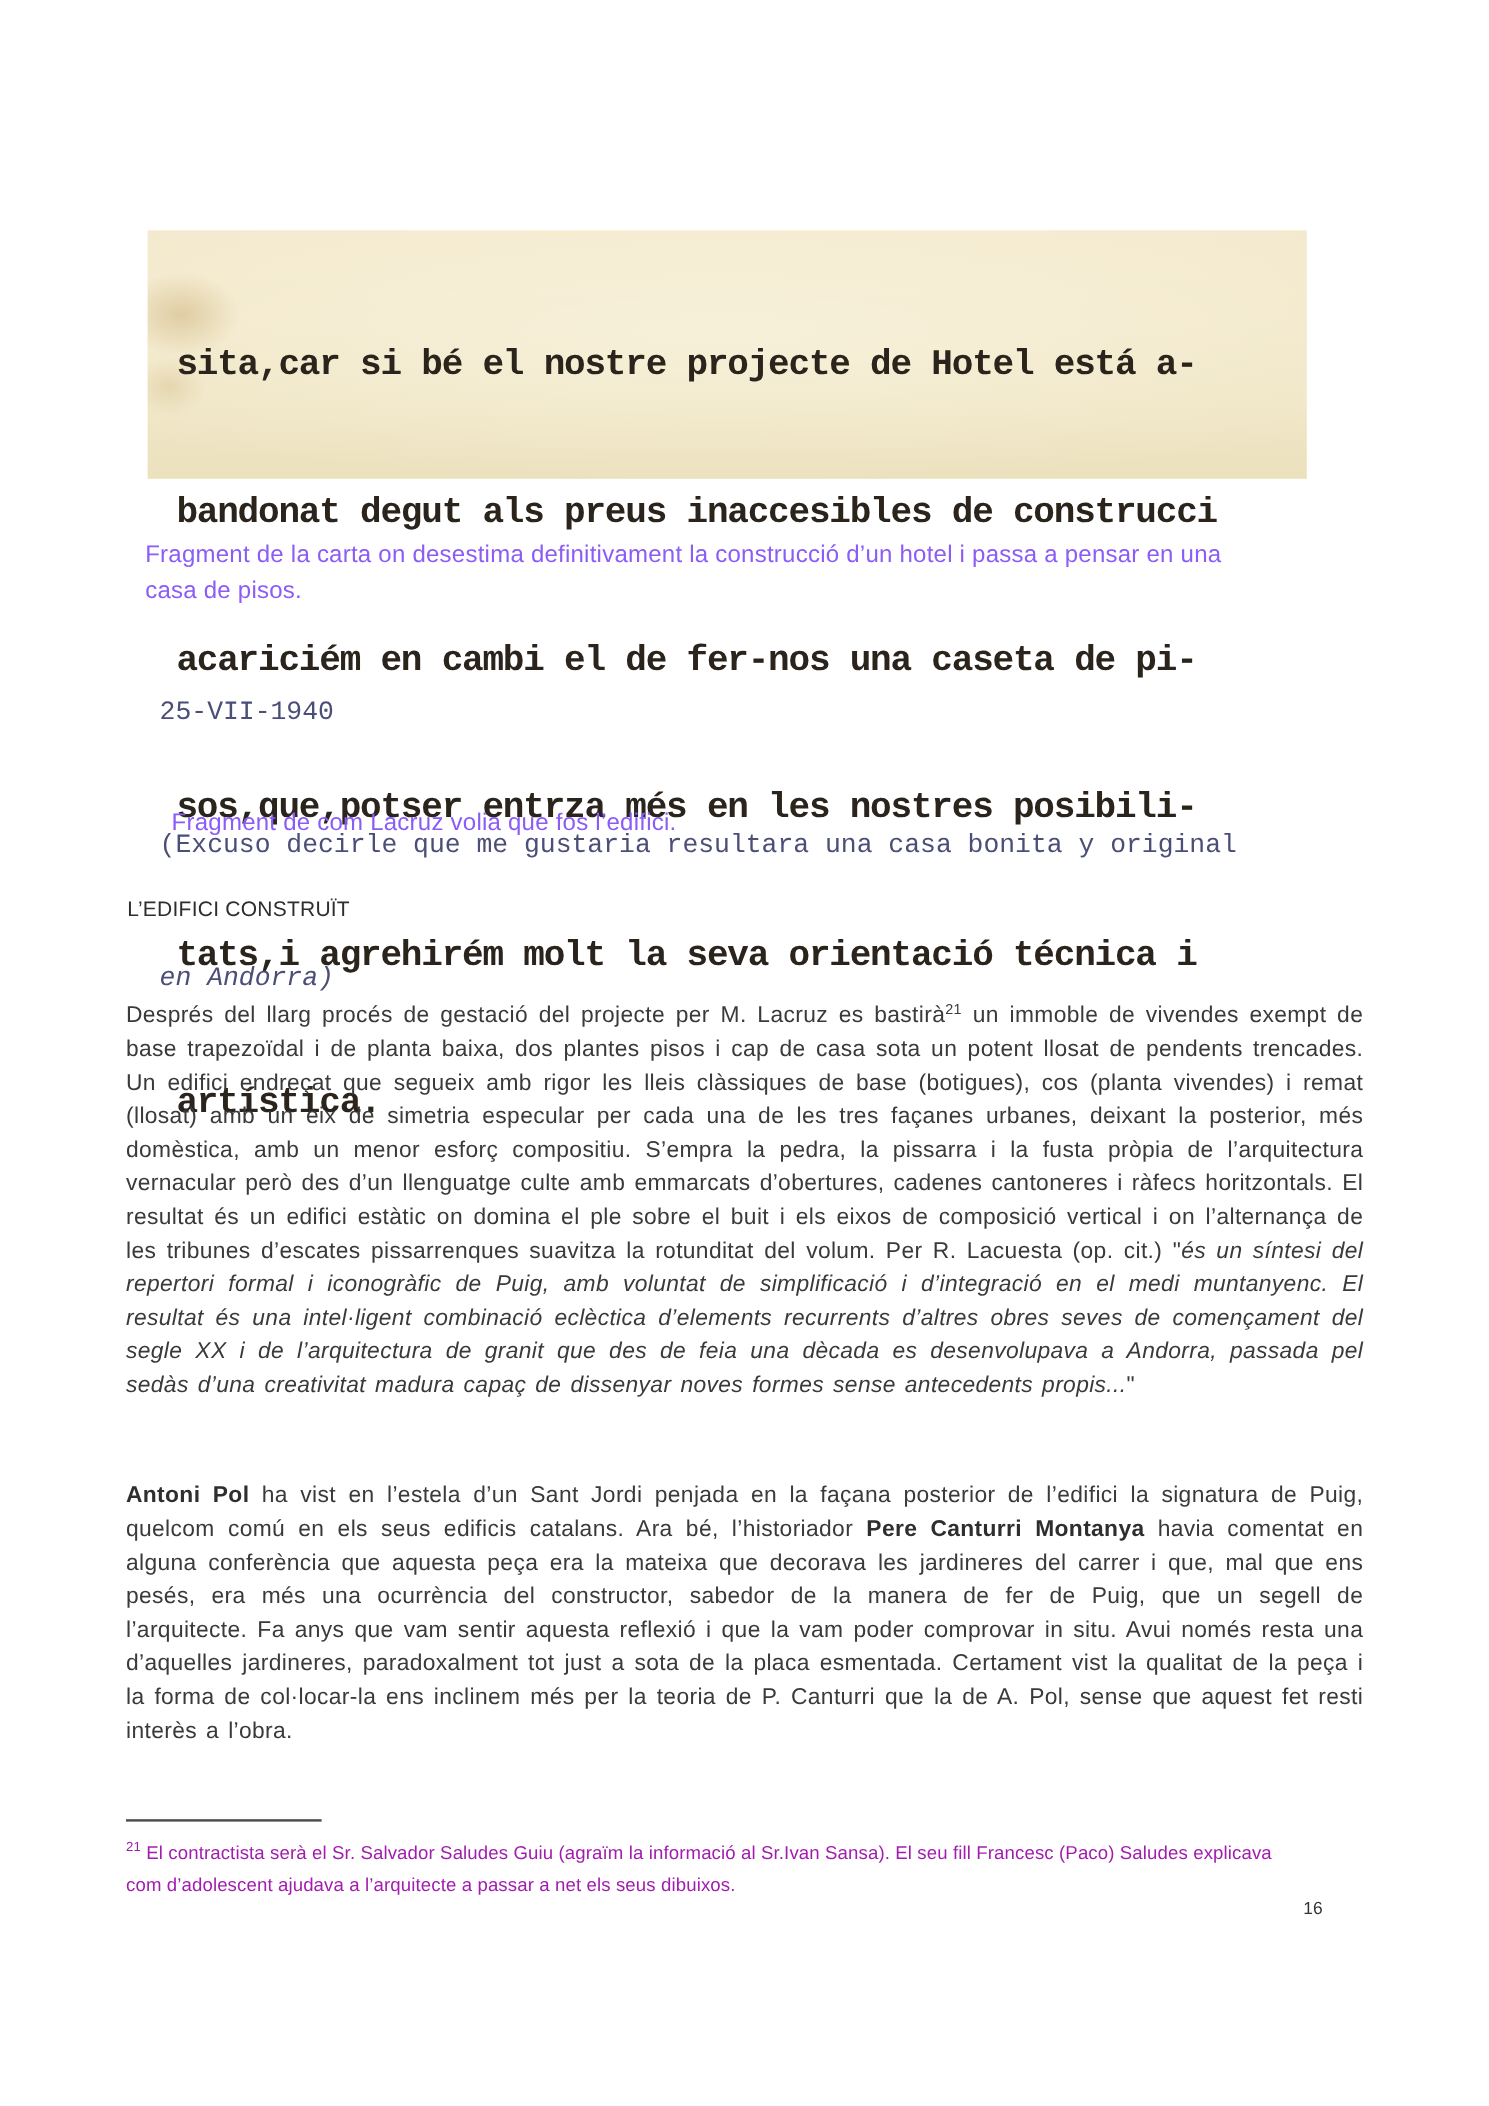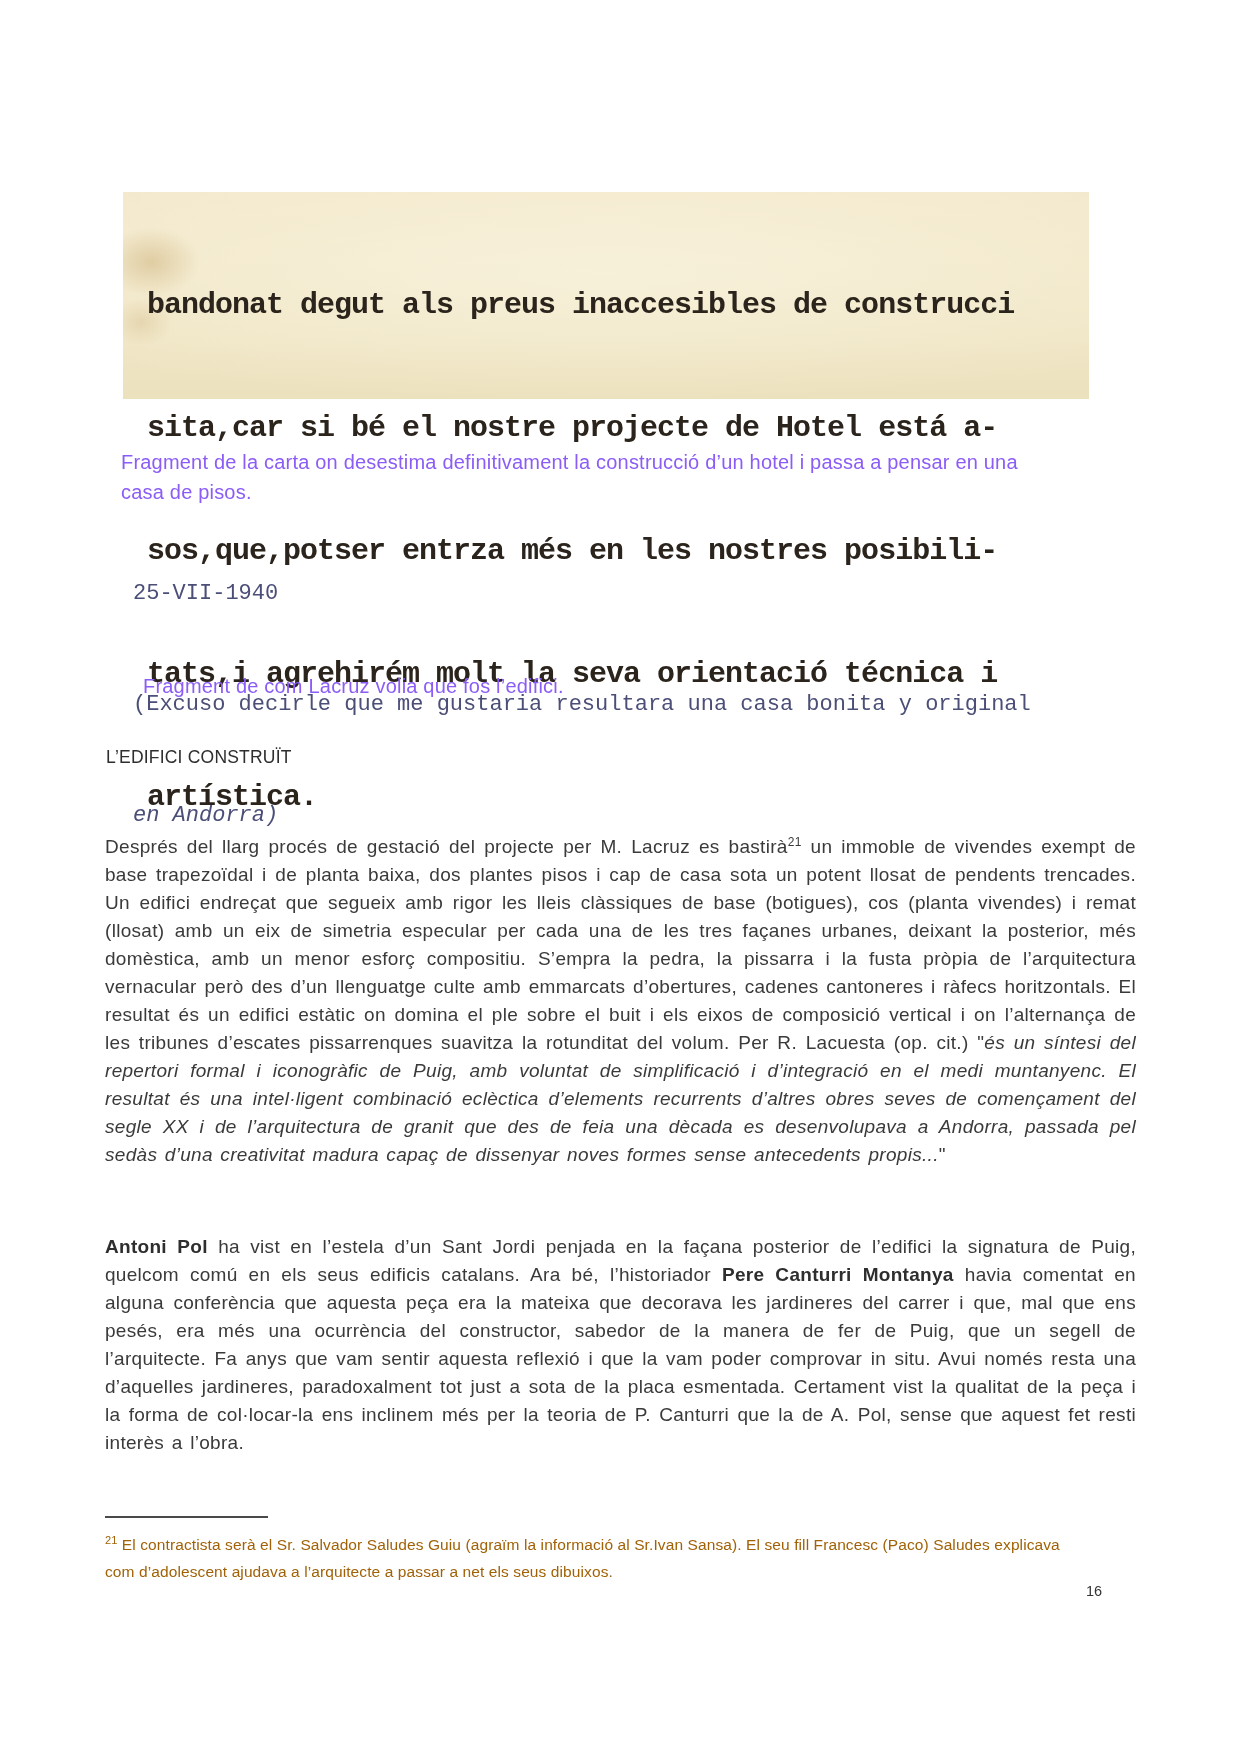--- a/index.html
+++ b/index.html
@@ -81,38 +81,39 @@
   .body-par i{font-style:italic;}
   .body-par b{font-weight:700;color:#2e2e2e;}
 
   
   .fn-rule{
     position:absolute;left:105px;top:1516px;width:163px;height:2px;
     background:#4a4a4a;
   }
   .footnote{
     position:absolute;left:105px;top:1531px;width:985px;margin:0;
-    font-size:15.5px;line-height:27px;color:#a16207;
+    font-size:15.5px;line-height:27px;color:#a21caf;
     letter-spacing:.1px;
   }
   .footnote sup{font-size:11px;line-height:0;vertical-align:super;}
 
   .page-number{
     position:absolute;left:1086px;top:1583px;
     font-size:14.5px;color:#333;
   }
 </style>
 </head>
 <body>
 
 <div class="page">
 
   <figure class="letter1">
+    <div class="tw-line">sita,car si bé el nostre projecte de Hotel está a-</div>
     <div class="tw-line">bandonat degut als preus inaccesibles de construcci</div>
-    <div class="tw-line">sita,car si bé el nostre projecte de Hotel está a-</div>
+    <div class="tw-line">acariciém en cambi el de fer-nos una caseta de pi-</div>
     <div class="tw-line">sos,que,potser entrza més en les nostres posibili-</div>
     <div class="tw-line">tats,i agrehirém molt la seva orientació técnica i</div>
     <div class="tw-line">artística.</div>
   </figure>
 
   <p class="caption caption1">Fragment de la carta on desestima definitivament la construcció d’un hotel i passa a pensar en una casa de pisos.</p>
 
   <figure class="letter2">
     <div class="date-line">25-VII-1940</div>
     <div class="body-line">(Excuso decirle que me gustaria resultara una casa bonita y original</div>

